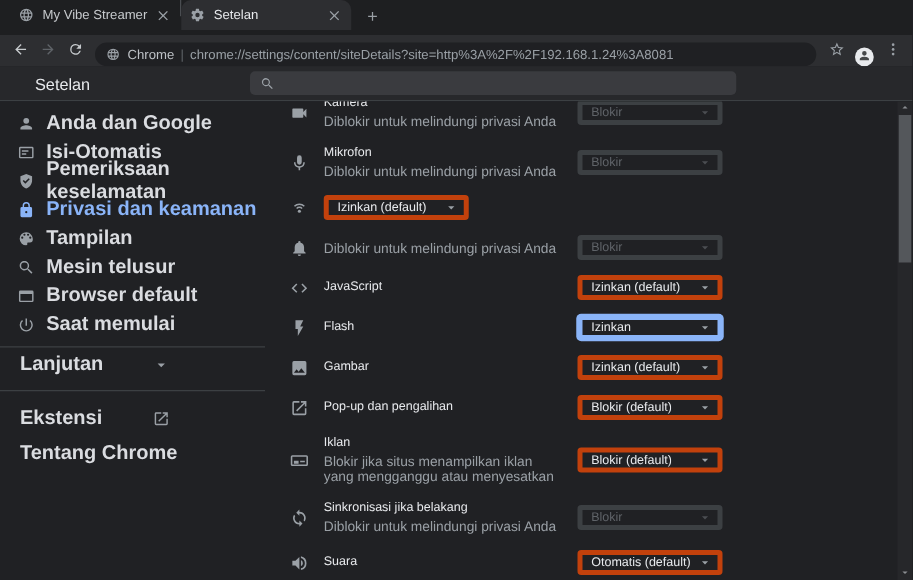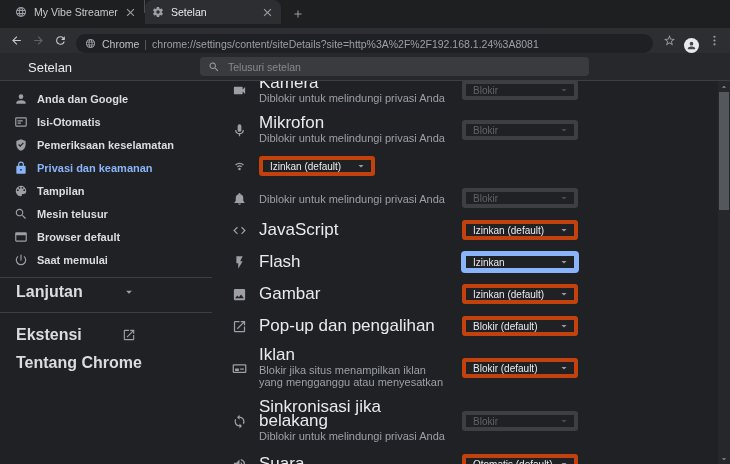--- a/index.html
+++ b/index.html
@@ -42,38 +42,38 @@
   .search-box { position: absolute; left: 200px; top: 4px; width: 389px; height: 19px; background: #3a3b3f; border-radius: 4px; display: flex; align-items: center; padding: 0 8px; }
   .search-box .sb-icon { width: 12px; height: 12px; color: #9aa0a6; display: flex; margin-right: 8px; flex: none; }
   .search-box .sb-icon svg { width: 12px; height: 12px; }
   .search-input { flex: 1; background: transparent; border: none; outline: none; color: #e8eaed; font-size: 10.5px; font-family: "Liberation Sans", sans-serif; }
   .search-input::placeholder { color: #86898d; }
 
   
   .page-body { flex: 1; display: flex; position: relative; background: #202124; overflow: hidden; }
 
   .sidebar { width: 212px; padding-top: 6px; flex: none; }
-  .side-item { height: 23px; display: flex; align-items: center; padding-left: 14px; color: #dadce0; font-size: 11px; font-weight: 700; }
+  .side-item { height: 23px; display: flex; align-items: center; padding-left: 14px; color: #dadce0; font-size: 16px; font-weight: 700; }
   .side-item .si-icon { width: 14px; height: 14px; color: #9aa0a6; display: flex; margin-right: 9px; flex: none; }
   .side-item .si-icon svg { width: 14px; height: 14px; }
   .side-item.selected { color: #8ab4f8; }
   .side-item.selected .si-icon { color: #8ab4f8; }
   .side-divider { border-top: 1px solid #3c4043; margin-top: 6px; }
   .side-row { height: 28px; display: flex; align-items: center; padding-left: 16px; position: relative; color: #dadce0; font-size: 16px; font-weight: 700; }
   .side-row .row-icon { position: absolute; left: 122px; width: 14px; height: 14px; color: #9aa0a6; display: flex; }
   .side-row .row-icon svg { width: 14px; height: 14px; }
   .side-foot-pad { height: 8px; }
 
   .content { flex: 1; padding-left: 20px; overflow: hidden; }
   .perm-list { width: 346px; margin-top: -11px; }
   .perm-row { display: flex; align-items: center; padding: 6px 0; }
   .p-icon { width: 15px; height: 15px; color: #9aa0a6; margin-right: 12px; flex: none; display: flex; }
   .p-icon svg { width: 15px; height: 15px; }
   .p-text { flex: 1; padding-right: 10px; min-width: 0; }
-  .p-title { font-size: 17px; line-height: 14px; color: #e8eaed; }
+  .p-title { font-size: 10px; line-height: 14px; color: #e8eaed; }
   .p-desc { font-size: 11px; line-height: 12px; color: #9aa0a6; margin-top: 2px; }
   .p-select { width: 116px; height: 20px; flex: none; border: 4px solid #c2410c; border-radius: 3px; background: #202124; color: #e8eaed; font-size: 10px; display: flex; align-items: center; justify-content: space-between; padding: 0 4px 0 7px; }
   .p-select .p-caret { width: 12px; height: 12px; color: #9aa0a6; display: flex; flex: none; }
   .p-select .p-caret svg { width: 12px; height: 12px; }
   .p-select.disabled { border-color: #3c4043; color: #5f6368; }
   .p-select.disabled .p-caret { color: #4b4e52; }
   .p-select.focused { border-color: #8ab4f8; box-shadow: 0 0 0 1px #8ab4f8; gap: 43px; }
   .p-value { white-space: nowrap; overflow: hidden; }
 
   
@@ -172,21 +172,20 @@
   </div>
 
   <div class="settings-header">
     <div class="settings-title">Setelan</div>
     <div class="search-box">
       <span class="sb-icon">
           <svg viewBox="0 0 24 24" fill="currentColor" aria-hidden="true">
             <path d="M15.5 14h-.8l-.3-.3a6.5 6.5 0 1 0-.7.7l.3.3v.8l5 5 1.5-1.5zm-6 0A4.5 4.5 0 1 1 14 9.5 4.5 4.5 0 0 1 9.5 14z"></path>
           </svg>
         </span>
-      <input class="search-input" type="text" placeholder="Telusuri setelan" style="">
     </div>
   </div>
 
   <div class="page-body">
     <nav class="sidebar" id="sidebar">
         <div class="side-item">
           <span class="si-icon">
             <svg viewBox="0 0 24 24" fill="currentColor" aria-hidden="true">
               <path d="M12 12a4 4 0 1 0-4-4 4 4 0 0 0 4 4zm0 2c-2.7 0-8 1.3-8 4v2h16v-2c0-2.7-5.3-4-8-4z"></path>
             </svg>

